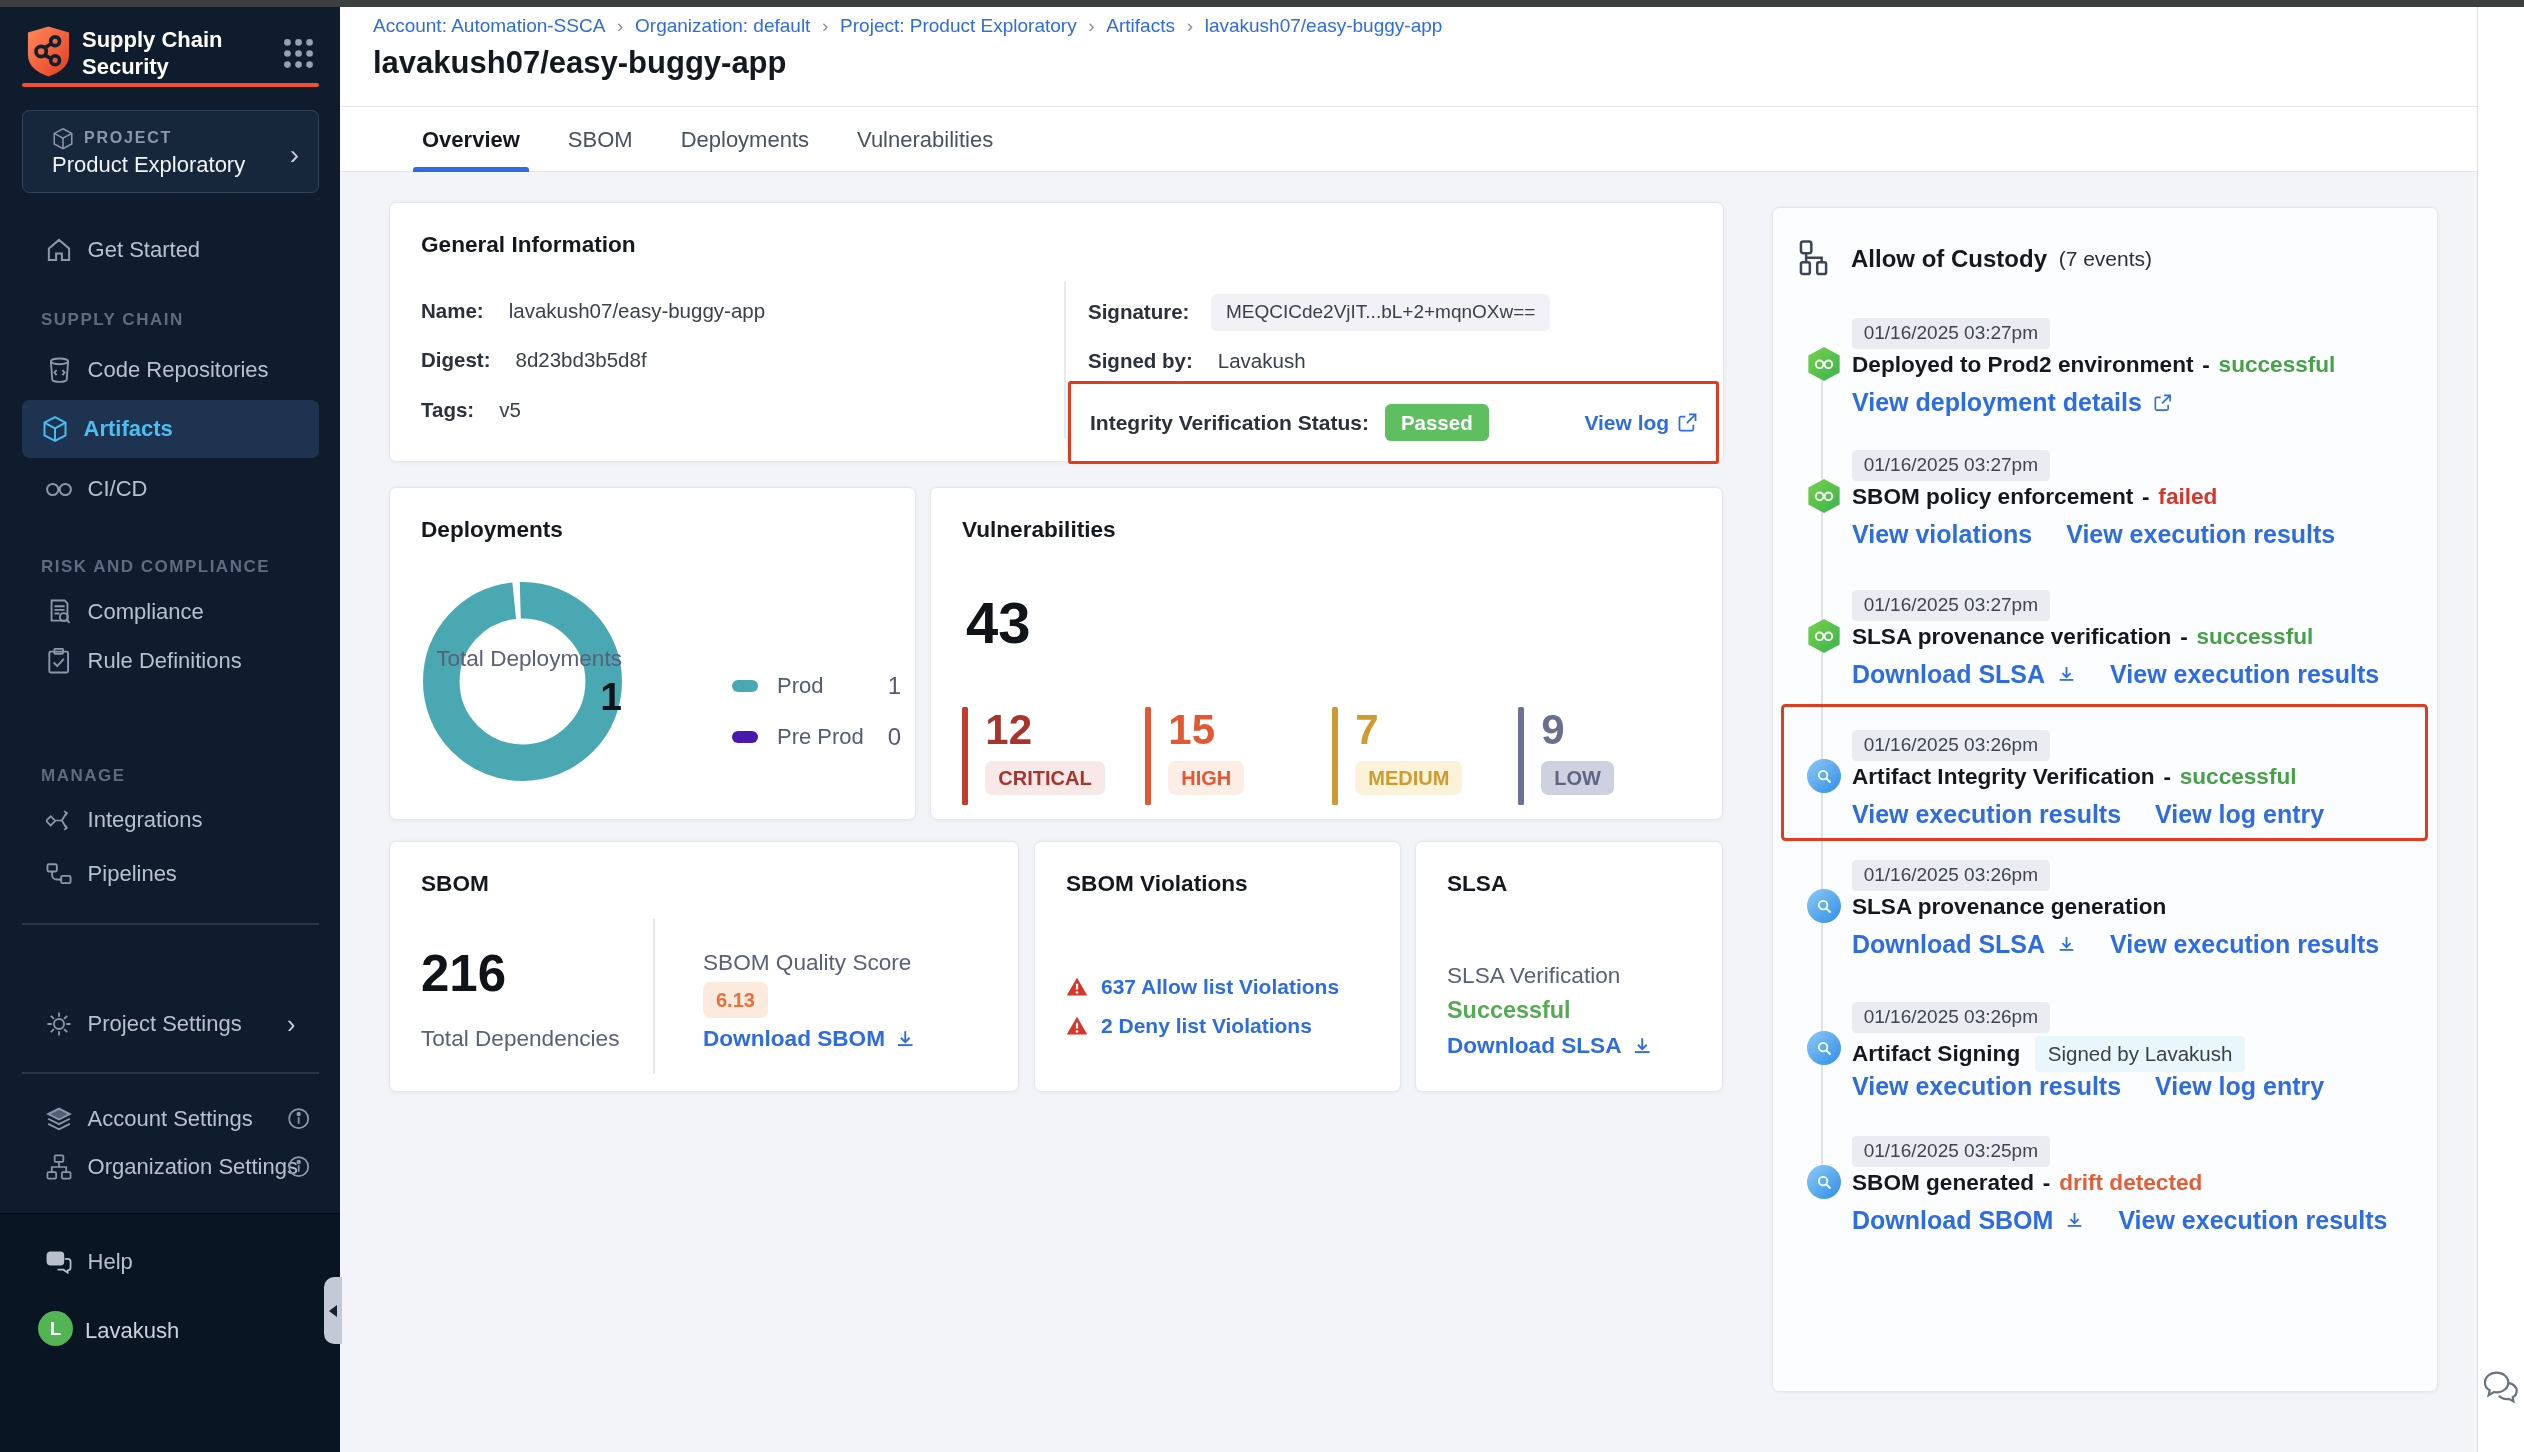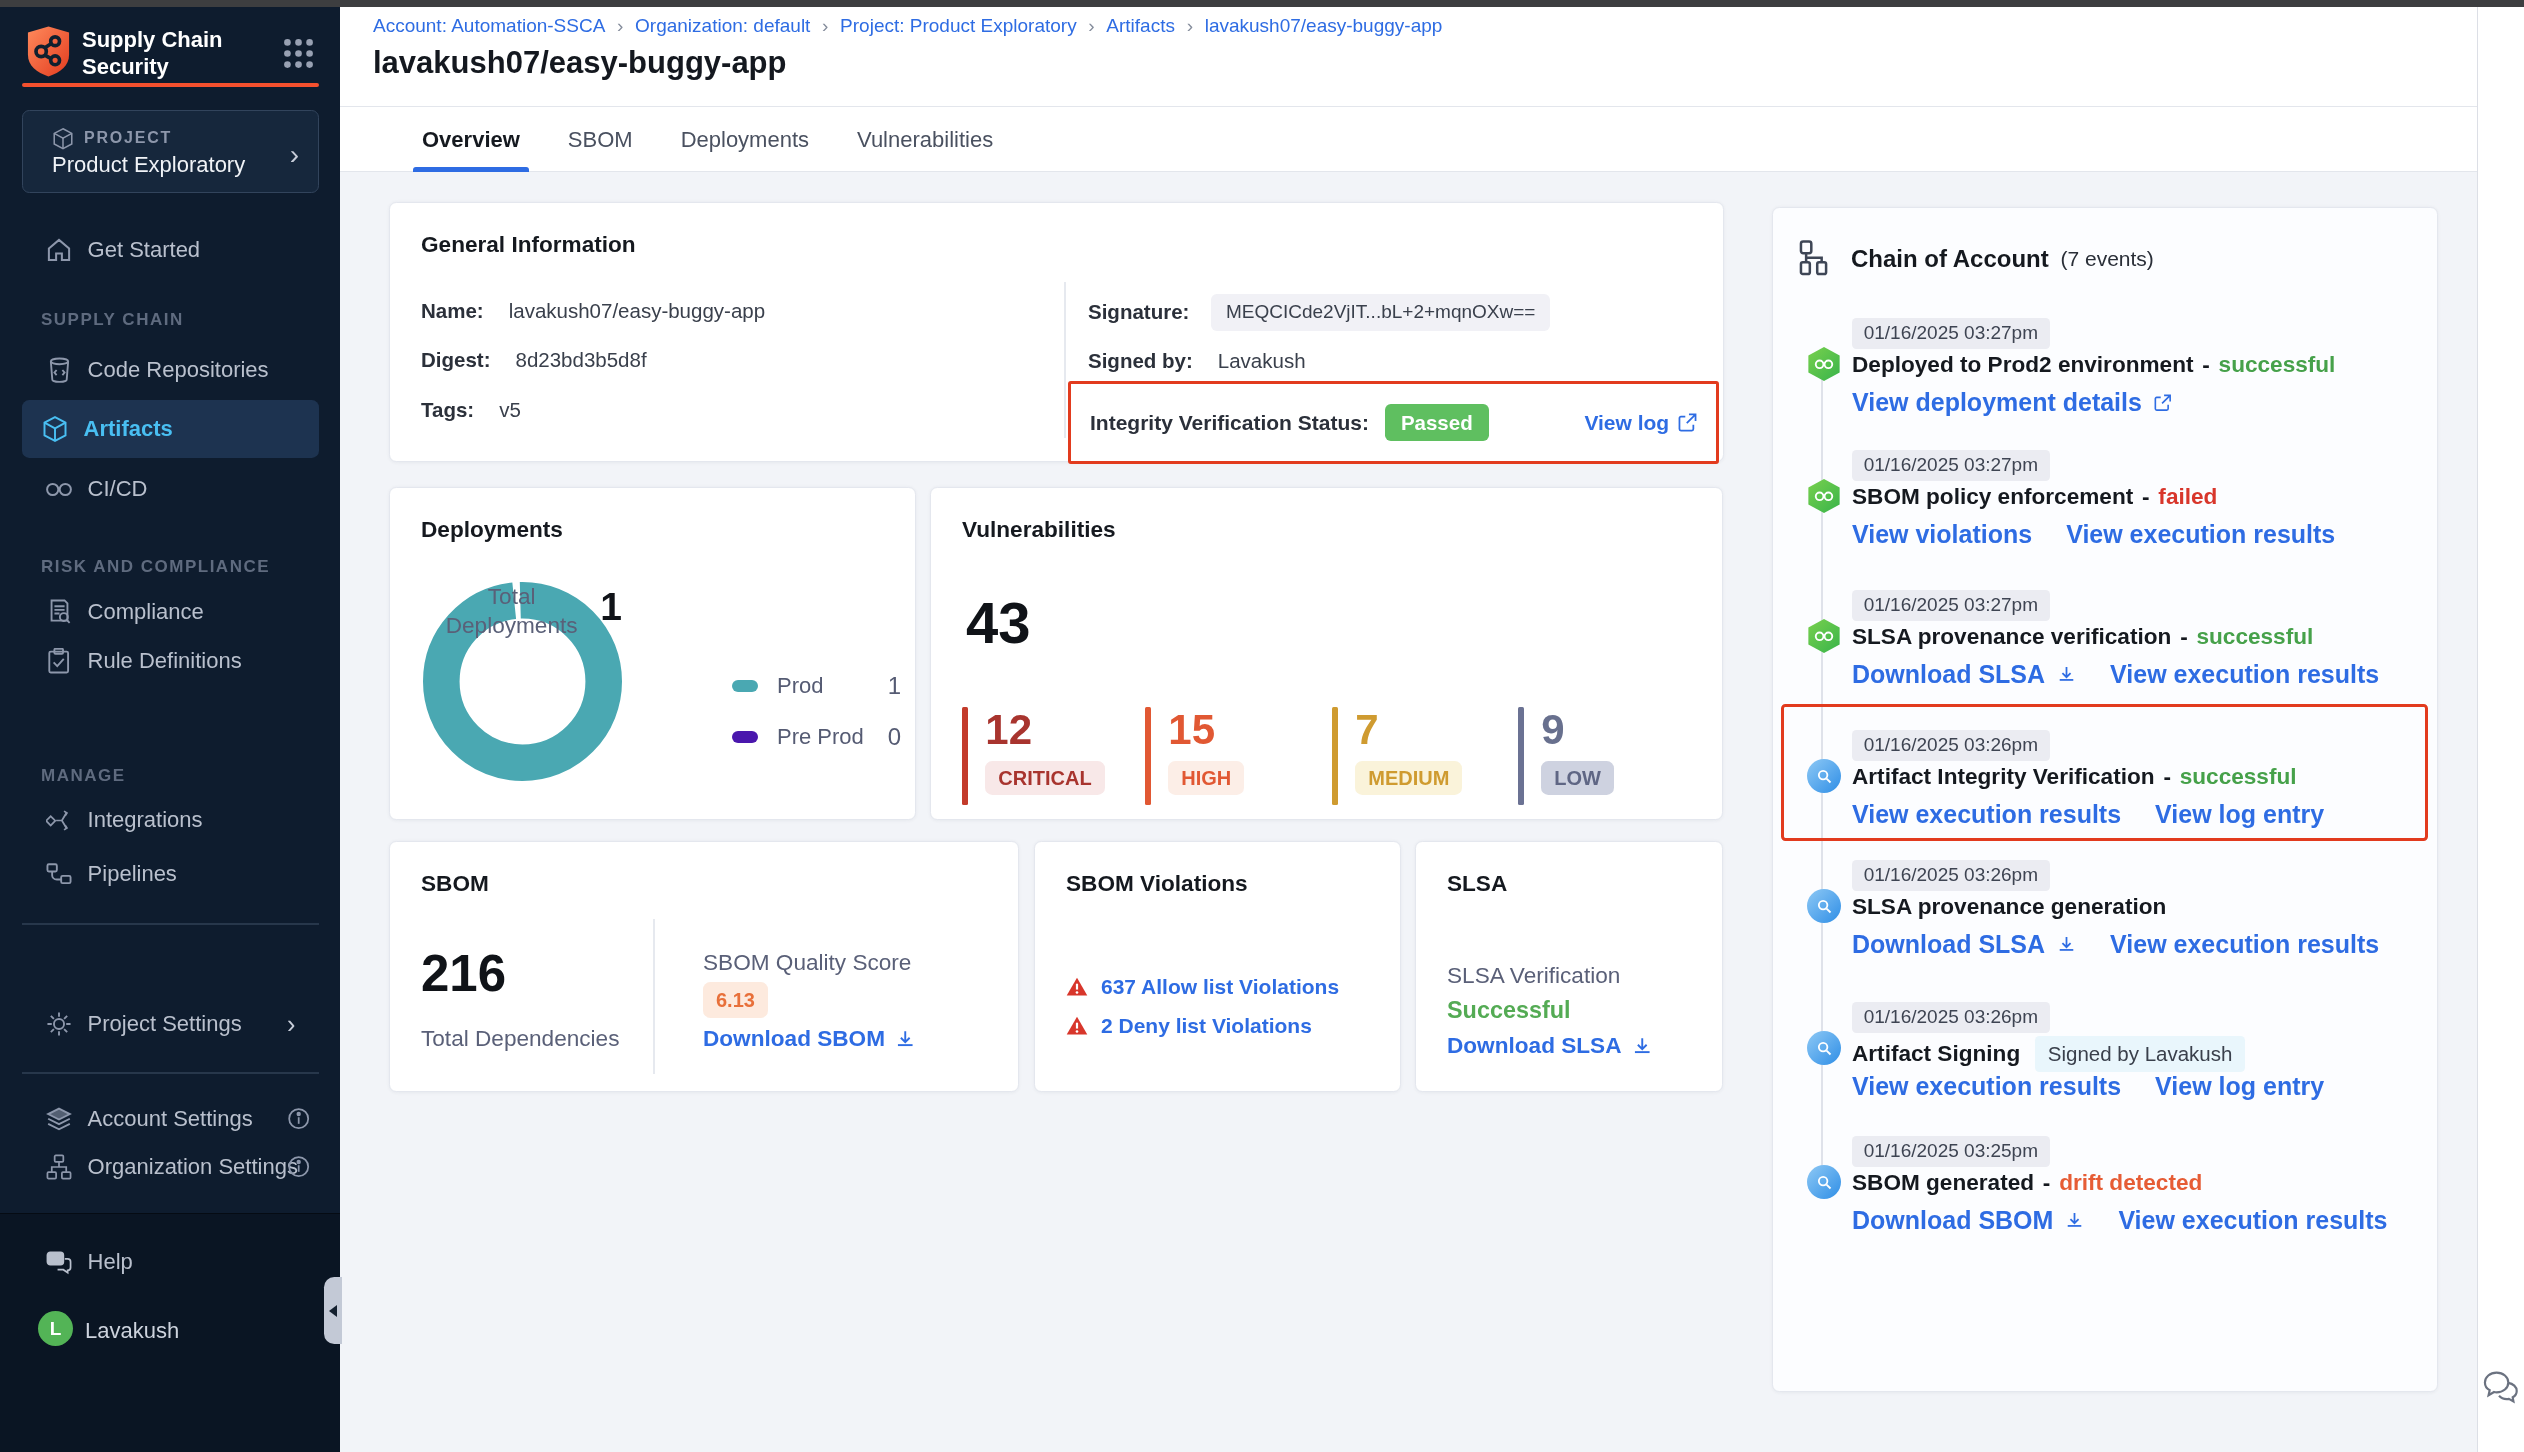--- a/index.html
+++ b/index.html
@@ -58,21 +58,21 @@
   .gi-val { margin-left:25px; color:#3a404c; }
   #gi-divider { position:absolute; left:674px; top:79px; width:1.5px; height:156px; background:#e6e9ef; }
   .sig-pill { margin-left:22px; background:#f1f1f6; border-radius:5.8px; padding:7.3px 14.6px; font-size:19px; color:#3a404c; }
   .sig-date { position:absolute; left:1127px; top:0; height:100%; display:flex; align-items:center; font-size:20.5px; color:#3a404c; }
   #gi-redbox { position:absolute; left:678px; top:178px; width:651px; height:83px; border:3.7px solid #e23b1e; border-radius:2.9px; display:flex; align-items:center; padding:0 19px; }
   .passed-badge { background:#5fbf60; color:#fff; font-weight:700; font-size:20.5px; border-radius:5.8px; padding:6.6px 16px; margin-left:16px; }
   .viewlog { margin-left:auto; display:flex; align-items:center; gap:8.8px; color:#2e6ce3; font-size:21px; font-weight:600; cursor:pointer; }
 
   #dep-card { left:389px; top:487px; width:527px; height:333px; }
   #donut-wrap { position:absolute; left:33px; top:94px; width:199px; height:199px; }
-  #donut-center { position:absolute; left:33px; top:94px; width:199px; height:199px; display:flex; flex-direction:row; align-items:flex-start; justify-content:center; text-align:center; }
+  #donut-center { position:absolute; left:33px; top:94px; width:199px; height:199px; display:flex; flex-direction:column; align-items:flex-end; justify-content:center; text-align:center; }
   #donut-center .dc-label { font-size:22.6px; color:#5a6078; line-height:29px; }
   #donut-center .dc-total { font-size:39px; font-weight:700; color:#101318; margin-top:2.9px; }
   .legend-row { position:absolute; left:342px; width:169px; display:flex; align-items:center; }
   .legend-swatch { width:26px; height:12.4px; border-radius:6.6px; }
   .legend-name { margin-left:19px; font-size:22px; color:#555b73; }
   .legend-count { margin-left:auto; font-size:24px; color:#555b73; }
 
   #vuln-card { left:930px; top:487px; width:793px; height:333px; }
   #vuln-total { position:absolute; left:35px; top:101px; font-size:58px; font-weight:700; color:#101318; }
   .sev { position:absolute; top:219px; display:flex; }
@@ -516,21 +516,21 @@
 </div>
 
 <div id="coc-panel" class="card abs">
   <div id="coc-header">
     <svg width="34" height="37" viewBox="0 0 46 50" fill="none" stroke="#3e4656" stroke-width="3.4">
       <rect x="4" y="2" width="14" height="16" rx="3"></rect>
       <rect x="4" y="30" width="12" height="16" rx="2.5"></rect>
       <rect x="26" y="30" width="12" height="16" rx="2.5"></rect>
       <path d="M11 18 V24 H32 V30 M11 24 V30"></path>
     </svg>
-    <span id="coc-title">Chain of Account</span>
+    <span id="coc-title">Allow of Custody</span>
     <span id="coc-count">(7 events)</span>
   </div>
   <div id="coc-line"></div>
   <div id="coc-redbox"></div>
 
   <div class="evt" style="top:110px">
     <div class="evt-icon green">
       <svg width="22" height="14.6" viewBox="0 0 40 26" fill="none" stroke="#fff" stroke-width="3.4">
           <circle cx="12" cy="13" r="7"></circle>
           <circle cx="28" cy="13" r="7"></circle>

